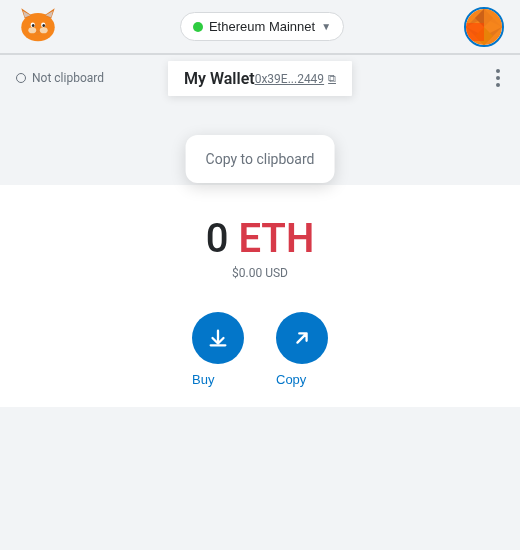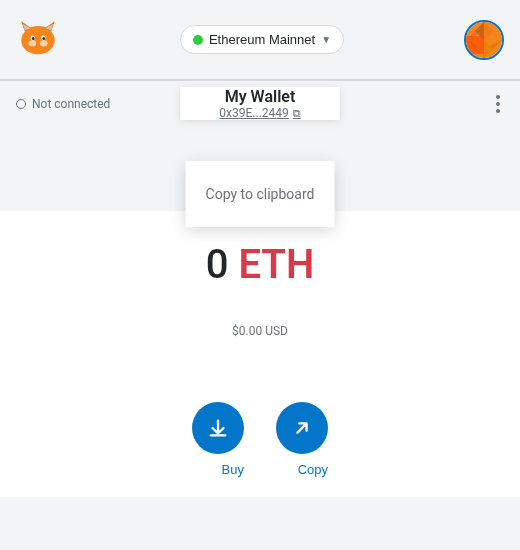--- a/index.html
+++ b/index.html
@@ -13,21 +13,21 @@
     }
 
     
     .header {
       display: flex;
       align-items: center;
       justify-content: space-between;
       padding: 10px 16px;
       background: #f2f4f6;
       border-bottom: 1px solid #d6d9dc;
-      height: 80px;
+      height: 54px;
     }
 
     .network-btn {
       display: flex;
       align-items: center;
       gap: 6px;
       background: white;
       border: 1px solid #d6d9dc;
       border-radius: 20px;
       padding: 6px 12px;
@@ -77,25 +77,25 @@
 
     .not-connected-dot {
       width: 10px;
       height: 10px;
       border: 1.5px solid #6a737d;
       border-radius: 50%;
     }
 
     .wallet-info {
       display: flex;
-      flex-direction: column;
+      flex-direction: row;
       align-items: center;
       background: white;
       border-radius: 1px;
-      padding: 0 16px;
+      padding: 8px 16px;
       box-shadow: 0 2px 8px rgba(0,0,0,0.1);
       position: absolute;
       left: 50%;
       transform: translateX(-50%);
       top: 6px;
       z-index: 10;
       min-width: 160px;
     }
 
     .wallet-name {
@@ -135,38 +135,37 @@
       display: block;
     }
 
     
     .tooltip {
       position: absolute;
       left: 50%;
       transform: translateX(-50%);
       top: 80px;
       background: white;
-      border-radius: 1px;
-      padding: 25px 20px;
+      border-radius: 12px;
+      padding: 16px 20px;
       box-shadow: 0 4px 16px rgba(0,0,0,0.15);
       font-size: 14px;
       color: #6a737d;
       z-index: 20;
       white-space: nowrap;
     }
 
     
     .main-content {
       display: flex;
       flex-direction: column;
       align-items: center;
       padding: 30px 16px 20px;
       background: white;
       margin-top: 0;
-      gap: 32px;
     }
 
     .eth-balance {
       font-size: 40px;
       font-weight: 500;
       color: #24272a;
       margin-bottom: 4px;
     }
 
     .eth-balance .eth-text {
@@ -184,21 +183,21 @@
     .action-buttons {
       display: flex;
       gap: 32px;
       justify-content: center;
       align-items: center;
     }
 
     .action-btn {
       display: flex;
       flex-direction: column;
-      align-items: flex-end;
+      align-items: flex-start;
       gap: 8px;
       cursor: pointer;
       background: none;
       border: none;
     }
 
     .btn-circle {
       width: 52px;
       height: 52px;
       border-radius: 50%;
@@ -287,21 +286,21 @@
 </div>
 
 <div class="separator"></div>
 
 <div style="position: relative; background: #f2f4f6; height: 130px;">
 
   <div class="account-row">
 
     <div class="not-connected">
       <span class="not-connected-dot"></span>
-      <span>Not connected</span>
+      <span>Not clipboard</span>
     </div>
 
     <div class="wallet-info">
       <span class="wallet-name">My Wallet</span>
       <div class="wallet-address">
         <span>0x39E...2449</span>
         <span class="copy-icon">⧉</span>
       </div>
     </div>
 

